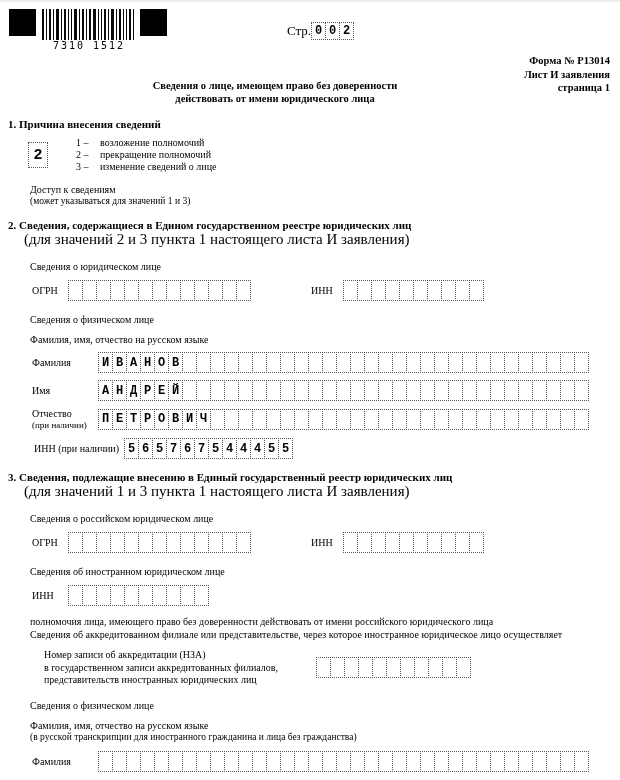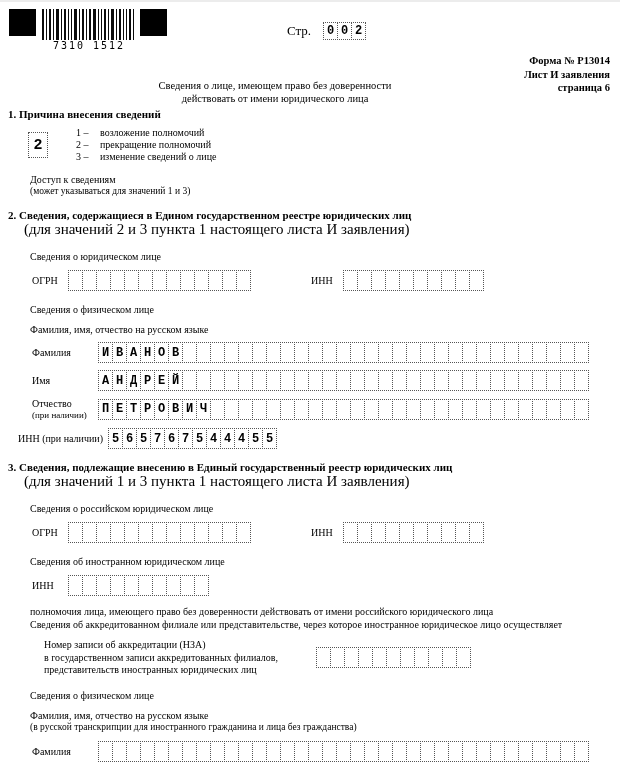--- a/index.html
+++ b/index.html
@@ -18,38 +18,38 @@
   .corner-sq{position:absolute;width:27px;height:27px;background:#000;top:7px;}
   .corner-sq.left{left:9px;}
   .corner-sq.right{left:140px;}
   .barcode{position:absolute;left:42px;top:7px;}
   .barcode-digits{
     position:absolute;left:42px;top:38px;width:94px;
     text-align:center;font-family:"DejaVu Sans Mono",monospace;
     font-size:10px;letter-spacing:2px;white-space:nowrap;
   }
   .pageno{position:absolute;left:287px;top:20px;display:flex;align-items:center;}
-  .pageno-label{font-size:13px;margin-right:12px;}
+  .pageno-label{font-size:13px;}
   .meta{position:absolute;right:10px;top:52px;text-align:right;font-weight:bold;font-size:10.5px;line-height:1.3;}
-  .title{position:absolute;left:0;right:70px;top:77px;text-align:center;font-weight:normal;font-size:10.5px;line-height:1.25;}
+  .title{position:absolute;left:0;right:70px;top:77px;text-align:center;font-weight:bold;font-size:10.5px;line-height:1.25;}
   
   .boxes{display:inline-flex;}
   .cell{
     width:13px;height:19px;flex:none;
     border:1px dotted #555;margin-left:-1px;
     display:flex;align-items:center;justify-content:center;
     font-family:"Liberation Mono",monospace;font-size:12px;font-weight:600;
     background:#fff;
   }
   .cell:first-child{margin-left:0;}
   .pageno .cell{height:16px;font-size:12px;}
   .bigbox .cell{width:18px;height:24px;font-size:15px;}
   
   .content{padding:0 8px;font-size:10px;}
-  .sec-h{font-weight:bold;font-size:11px;margin-top:3px;}
+  .sec-h{font-weight:bold;font-size:11px;margin-top:13px;}
   .sec-note{font-size:15px;margin-left:16px;}
   .sub{margin:13px 0 0 22px;font-size:10px;}
   .sub-note{margin:1px 0 0 22px;font-size:9.5px;}
   .optrow{display:flex;align-items:center;margin:7px 0 0 20px;}
   .opts{margin-left:28px;}
   .opt{font-size:10px;line-height:12px;white-space:nowrap;}
   .onum{display:inline-block;width:24px;}
   sup.fmark{font-size:7px;vertical-align:super;}
   .frow{display:flex;align-items:center;margin:8px 0 0 24px;}
   .flabel{font-size:10px;flex:none;}
@@ -109,21 +109,21 @@
       <span class="boxes">
           <span class="cell">0</span>
           <span class="cell">0</span>
           <span class="cell">2</span>
         </span>
     </div>
 
     <div class="meta">
       <div>Форма № Р13014</div>
       <div>Лист И заявления</div>
-      <div>страница 6</div>
+      <div>страница 1</div>
     </div>
 
     <div class="title">
       <div>Сведения о лице, имеющем право без доверенности</div>
       <div>действовать от имени юридического лица</div>
     </div>
   </div>
 
   <div class="content">
 
@@ -301,21 +301,21 @@
           <span class="cell"></span>
           <span class="cell"></span>
           <span class="cell"></span>
           <span class="cell"></span>
           <span class="cell"></span>
           <span class="cell"></span>
           <span class="cell"></span>
         </span>
     </div>
 
-    <div class="frow" style="margin-left:10px;">
+    <div class="frow" style="margin-left:26px;">
       <span class="flabel w-innp">ИНН (при наличии)</span>
       <span class="boxes">
           <span class="cell">5</span>
           <span class="cell">6</span>
           <span class="cell">5</span>
           <span class="cell">7</span>
           <span class="cell">6</span>
           <span class="cell">7</span>
           <span class="cell">5</span>
           <span class="cell">4</span>

